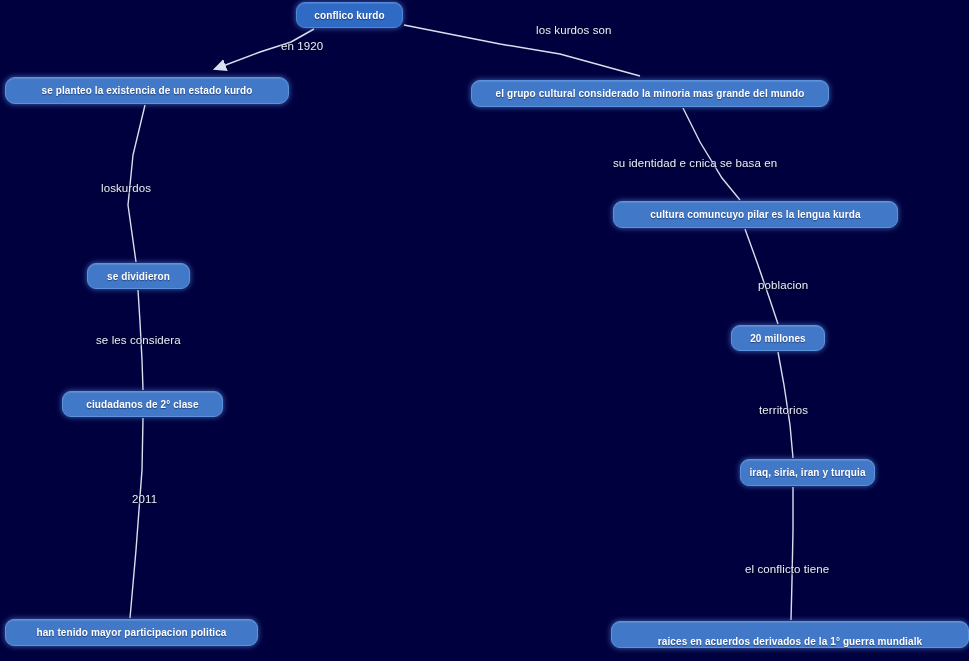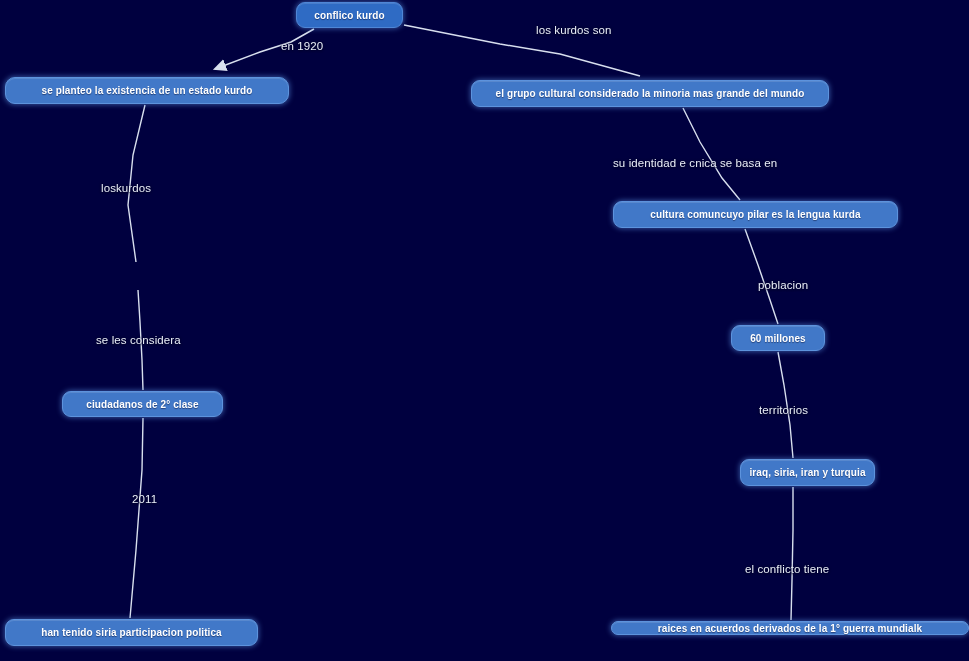--- a/index.html
+++ b/index.html
@@ -106,38 +106,41 @@
   </div>
 
   <div class="node" style="left:471px; top:80px; width:358px; height:27px;">
     <span>el grupo cultural considerado la minoria mas grande del mundo</span>
   </div>
 
   <div class="node" style="left:604px; top:201px; width:285px; height:27px;margin-left:9px;">
     <span>cultura comuncuyo pilar es la lengua kurda</span>
   </div>
 
+  <div class="node" style="left:87px; top:263px; width:103px; height:26px;">
+    <span>se dividieron</span>
+  </div>
 
   <div class="node" style="left:731px; top:325px; width:94px; height:26px;">
-    <span>60 millones</span>
+    <span>20 millones</span>
   </div>
 
   <div class="node" style="left:62px; top:391px; width:161px; height:26px;">
     <span>ciudadanos de 2° clase</span>
   </div>
 
   <div class="node" style="left:712px; top:459px; width:135px; height:27px;margin-left:28px;">
     <span>iraq, siria, iran y turquia</span>
   </div>
 
   <div class="node" style="left:5px; top:619px; width:253px; height:27px;">
-    <span>han tenido siria participacion politica</span>
+    <span>han tenido mayor participacion politica</span>
   </div>
 
-  <div class="node" style="left:611px; top:621px; width:358px; height:14px;align-items:flex-end;">
+  <div class="node" style="left:611px; top:621px; width:358px; height:27px;align-items:flex-end;">
     <span>raices en acuerdos derivados de la 1° guerra mundialk</span>
   </div>
 
   <div class="edge-label" style="left:281px; top:40px;">en 1920</div>
 
   <div class="edge-label" style="left:536px; top:24px;">los kurdos son</div>
 
   <div class="edge-label" style="left:613px; top:157px;">su identidad e cnica se basa en</div>
 
   <div class="edge-label" style="left:101px; top:182px;">loskurdos</div>

